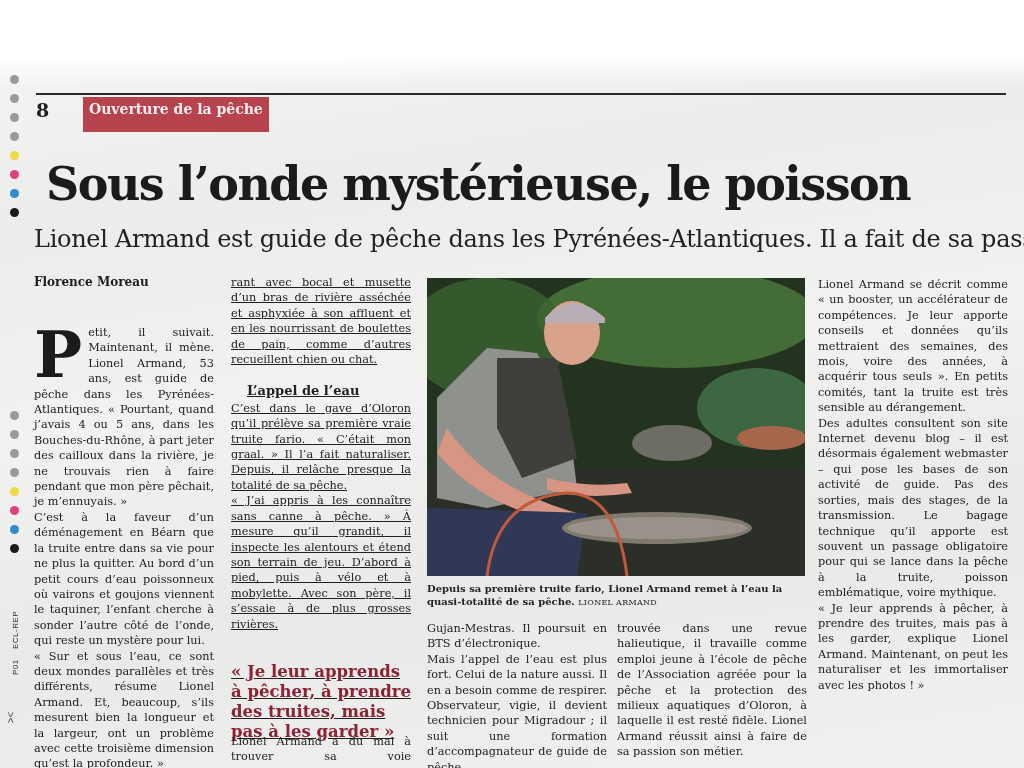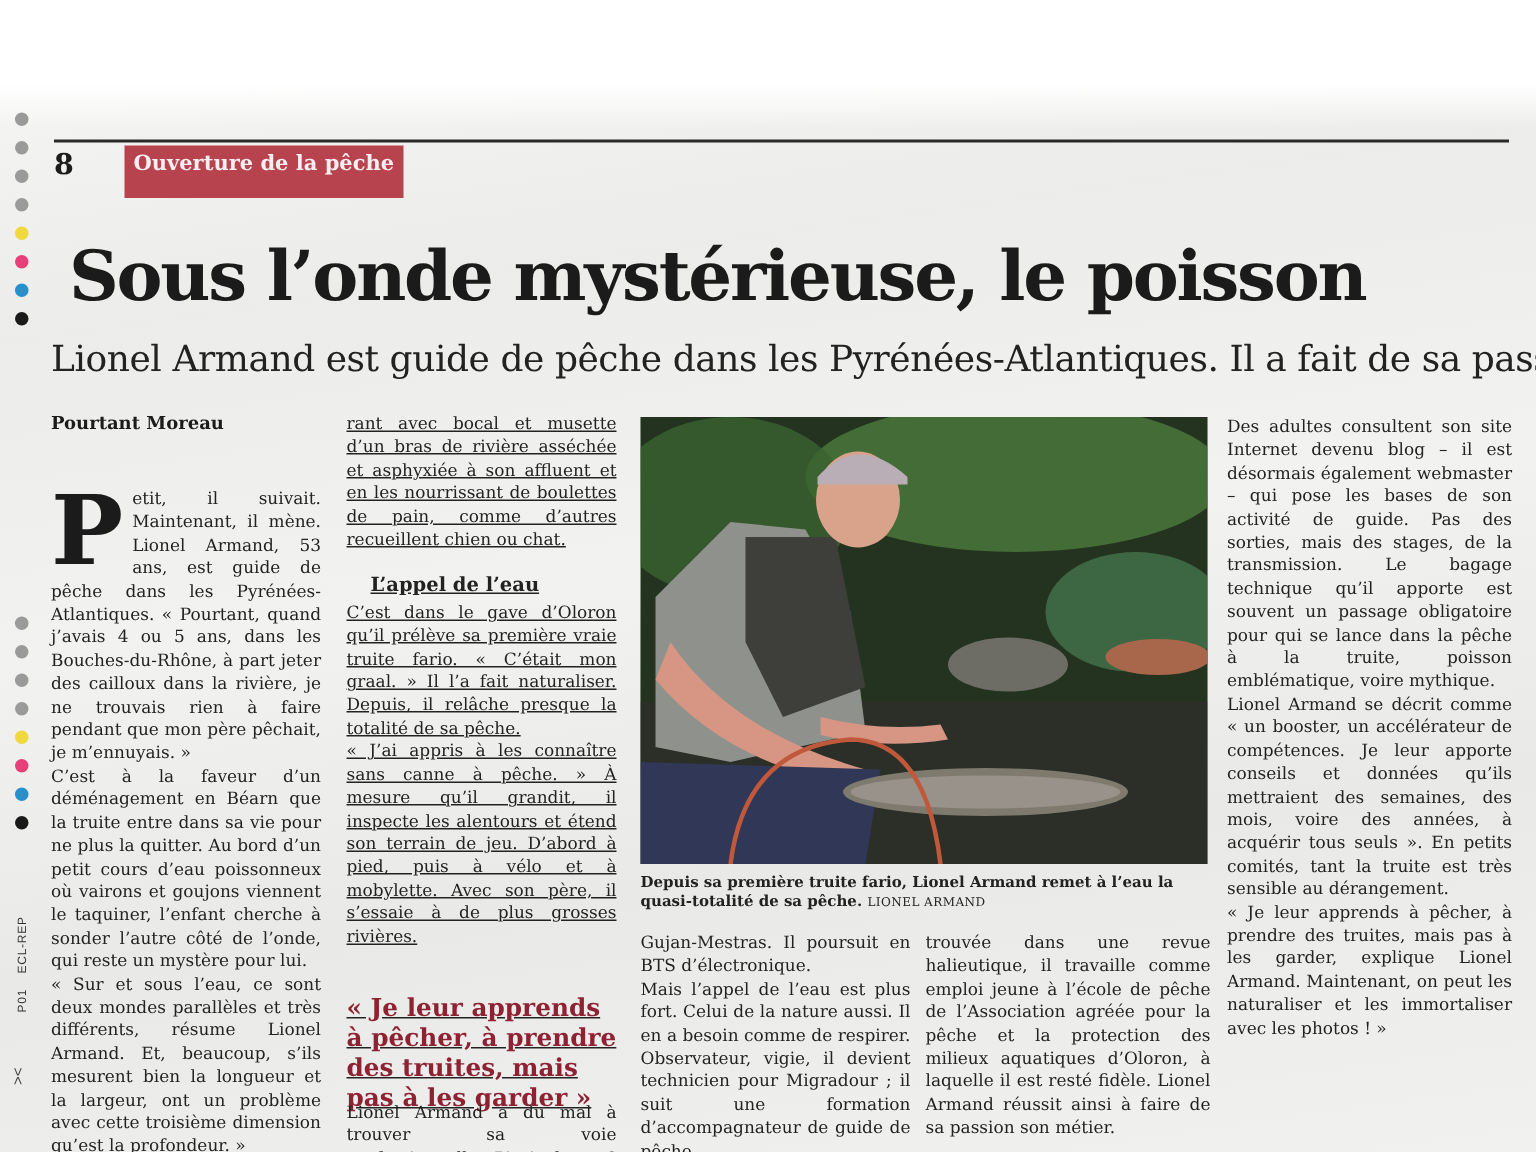--- a/index.html
+++ b/index.html
@@ -103,21 +103,21 @@
 </div>
 <div class="slug-mark">&gt;&lt;</div>
 
 <div class="top-rule"></div>
 <div class="page-num">8</div>
 <div class="rubric">Ouverture de la pêche</div>
 
 <h1 class="headline">Sous l’onde mystérieuse, le poisson</h1>
 <div class="standfirst">Lionel Armand est guide de pêche dans les Pyrénées-Atlantiques. Il a fait de sa passion son métier</div>
 
-<div class="author">Pourtant Moreau</div>
+<div class="author">Florence Moreau</div>
 
 <div class="col col1">
   <span class="dropcap">P</span>
   <p>etit, il suivait. Maintenant, il mène. Lionel Armand, 53 ans, est guide de pêche dans les Pyrénées-Atlantiques. « Pourtant, quand j’avais 4 ou 5 ans, dans les Bouches-du-Rhône, à part jeter des cailloux dans la rivière, je ne trouvais rien à faire pendant que mon père pêchait, je m’ennuyais. »</p>
   <p>C’est à la faveur d’un déménagement en Béarn que la truite entre dans sa vie pour ne plus la quitter. Au bord d’un petit cours d’eau poissonneux où vairons et goujons viennent le taquiner, l’enfant cherche à sonder l’autre côté de l’onde, qui reste un mystère pour lui.</p>
   <p>« Sur et sous l’eau, ce sont deux mondes parallèles et très différents, résume Lionel Armand. Et, beaucoup, s’ils mesurent bien la longueur et la largeur, ont un problème avec cette troisième dimension qu’est la profondeur. »</p>
 
 </div>
 
 <div class="col col2">
@@ -160,17 +160,17 @@
 <div class="col col3">
   <p>Gujan-Mestras. Il poursuit en BTS d’électronique.</p>
   <p>Mais l’appel de l’eau est plus fort. Celui de la nature aussi. Il en a besoin comme de respirer. Observateur, vigie, il devient technicien pour Migradour ; il suit une formation d’accompagnateur de guide de pêche,</p>
 </div>
 
 <div class="col col4">
   <p>trouvée dans une revue halieutique, il travaille comme emploi jeune à l’école de pêche de l’Association agréée pour la pêche et la protection des milieux aquatiques d’Oloron, à laquelle il est resté fidèle. Lionel Armand réussit ainsi à faire de sa passion son métier.</p>
 </div>
 
 <div class="col col5">
+  <p>Lionel Armand se décrit comme « un booster, un accélérateur de compétences. Je leur apporte conseils et données qu’ils mettraient des semaines, des mois, voire des années, à acquérir tous seuls ». En petits comités, tant la truite est très sensible au dérangement.</p>
   <p>Des adultes consultent son site Internet devenu blog – il est désormais également webmaster – qui pose les bases de son activité de guide. Pas des sorties, mais des stages, de la transmission. Le bagage technique qu’il apporte est souvent un passage obligatoire pour qui se lance dans la pêche à la truite, poisson emblématique, voire mythique.</p>
-  <p>Lionel Armand se décrit comme « un booster, un accélérateur de compétences. Je leur apporte conseils et données qu’ils mettraient des semaines, des mois, voire des années, à acquérir tous seuls ». En petits comités, tant la truite est très sensible au dérangement.</p>
   <p>« Je leur apprends à pêcher, à prendre des truites, mais pas à les garder, explique Lionel Armand. Maintenant, on peut les naturaliser et les immortaliser avec les photos ! »</p>
 
 </div>
 
 </body></html>

